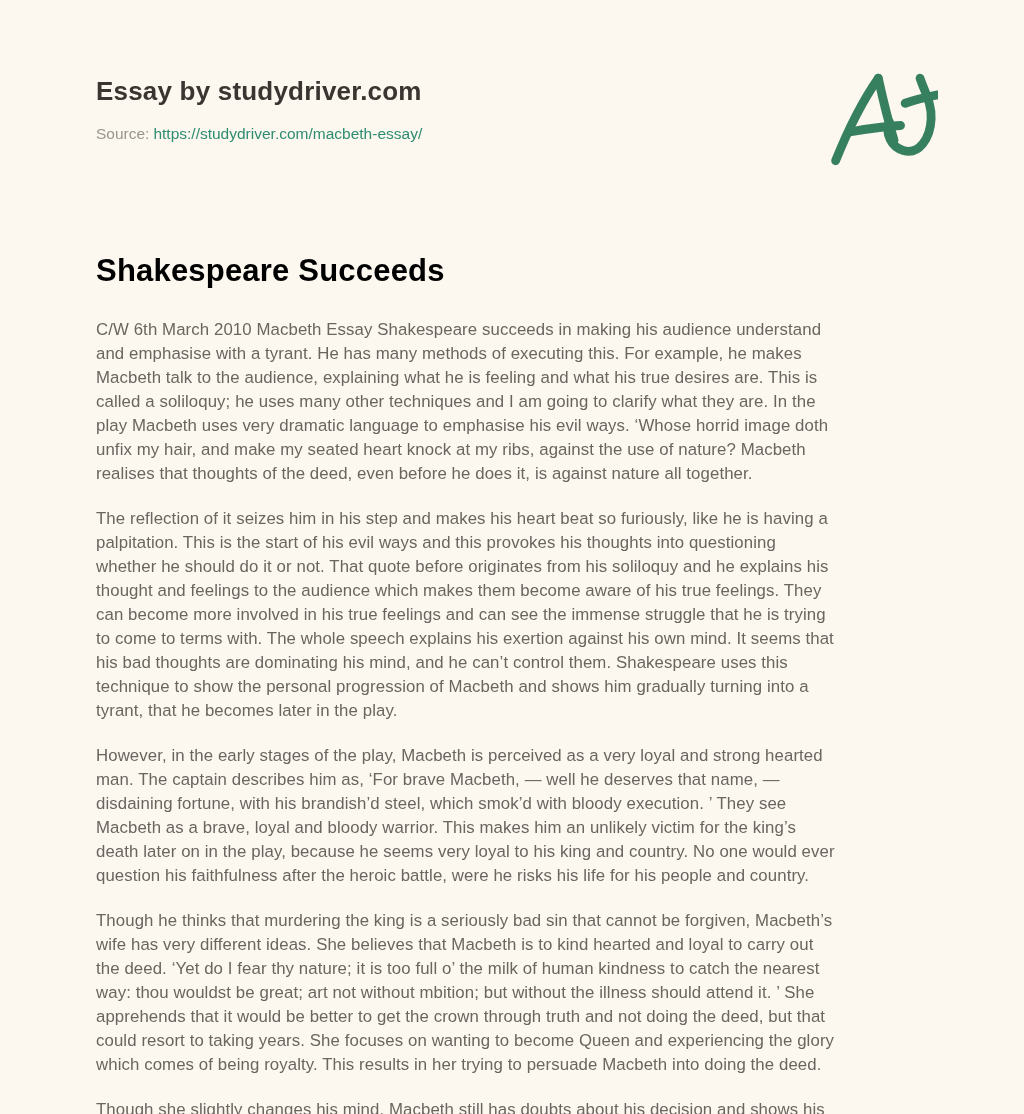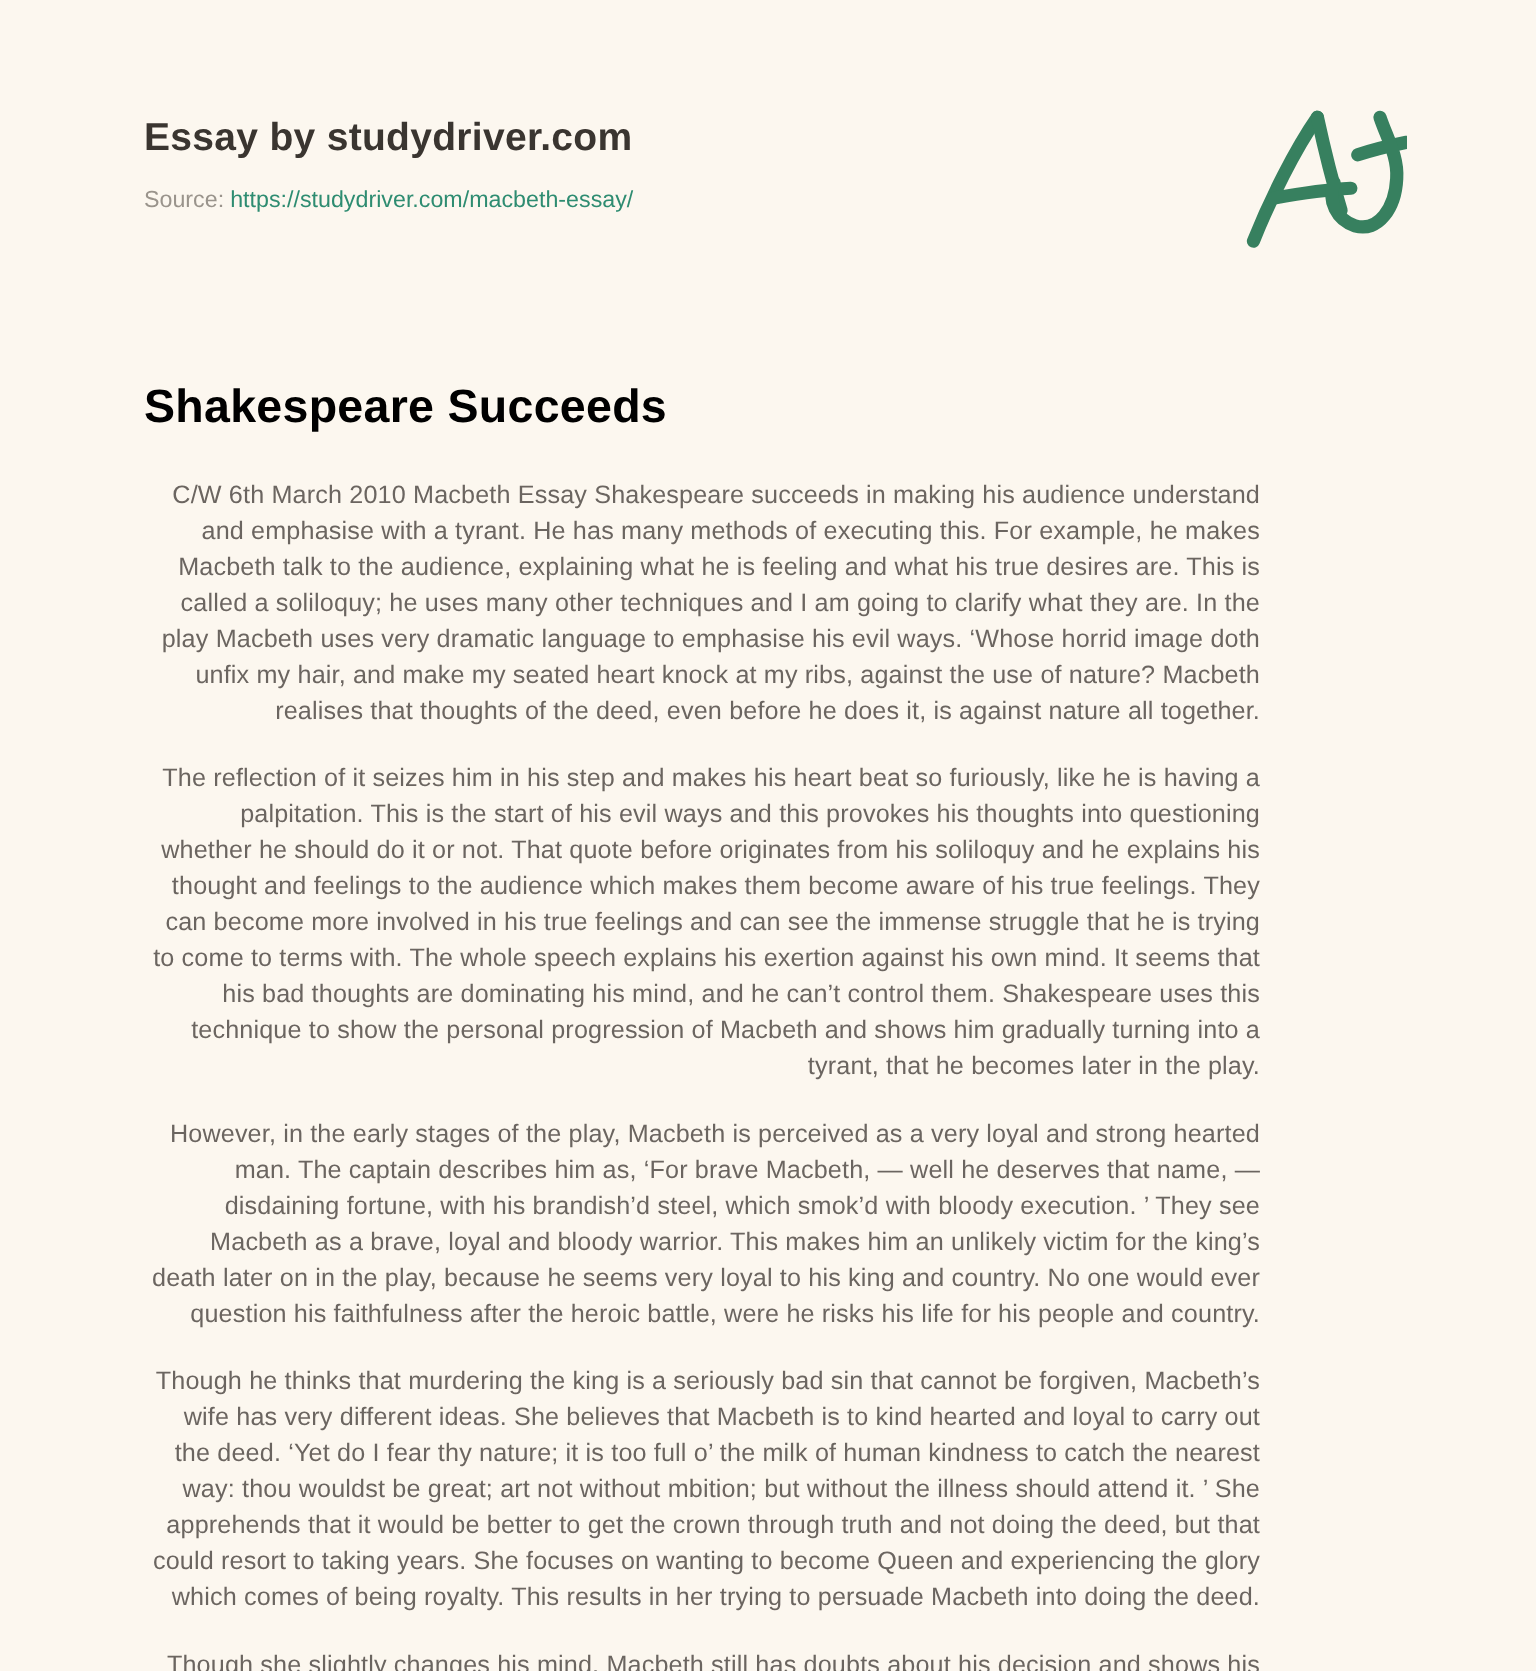--- a/index.html
+++ b/index.html
@@ -54,21 +54,20 @@
   .essay-body {
     margin-top: 29px;
     max-width: 836px;
   }
   .essay-body p {
     font-size: 16.8px;
     line-height: 24px;
     color: #6b6560;
     margin-bottom: 21px;
     letter-spacing: 0.1px;
-    text-align: right;
   }
 </style>
 </head>
 <body>
 
 <div class="page">
 
   <div class="doc-header">
     <h1>Essay by studydriver.com</h1>
     <div class="source-line">

